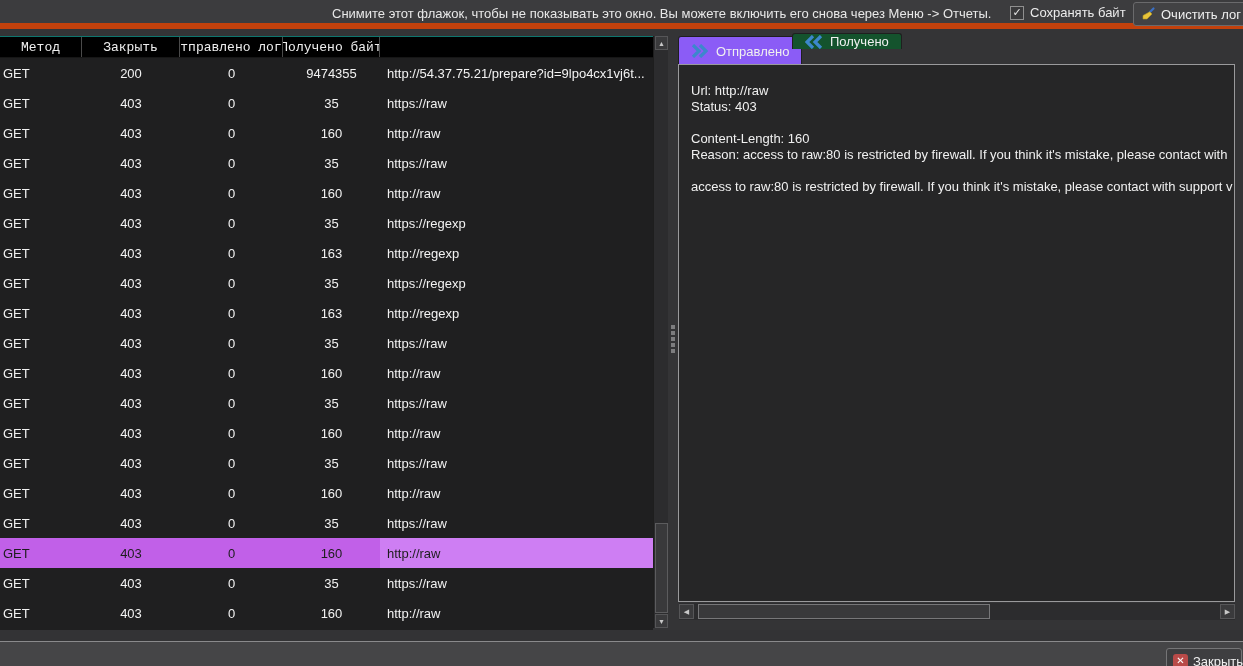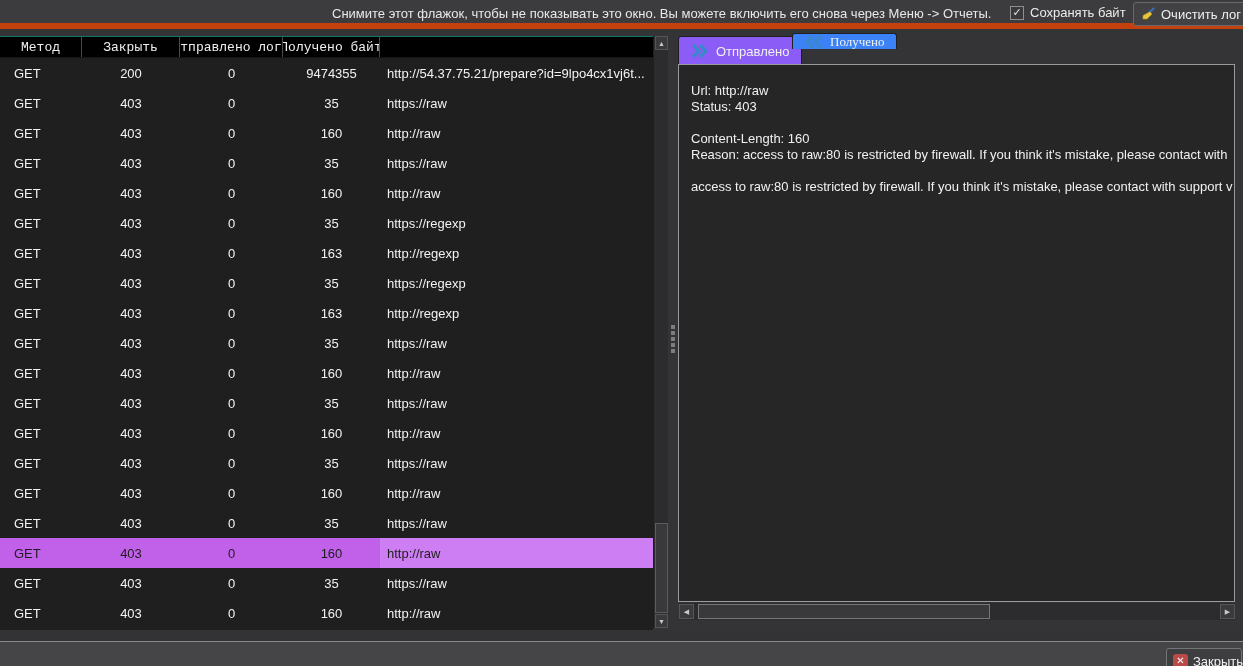--- a/index.html
+++ b/index.html
@@ -37,21 +37,21 @@
     border-top: 1px solid #0f766e; border-bottom: 1px solid #161616; font-family: Liberation Mono, monospace;
   }
   .h-cell {
     display: flex; align-items: center; justify-content: center;
     overflow: hidden; white-space: nowrap;
     border-right: 1px solid #4a4a4a; color: #efefef;
   }
   .t-body { background: #1f1f20; padding-bottom: 2px; }
   .t-row { display: flex; height: 30px; align-items: stretch; }
   .t-cell { display: flex; align-items: center; overflow: hidden; white-space: nowrap; color: #f2f2f2; }
-  .c-method { width: 82px;  padding-left: 14px; }
+  .c-method { width: 82px;  padding-left: 3px; }
   .c-status { width: 98px;  justify-content: center; }
   .c-sent   { width: 103px; justify-content: center; }
   .c-recv   { width: 97px;  justify-content: center; }
   .c-url    { flex: 1; padding-left: 7px; }
   .t-row.selected { background: #c160e8; }
   .t-row.selected .t-cell { color: #1d1d1d; }
   .t-row.selected .c-url { background: #ce7ef3; }
   
   .v-scroll {
     position: absolute; left: 653px; top: 36px; width: 15px; height: 592px;
@@ -74,21 +74,21 @@
   .grip { position: absolute; left: 3px; top: 295px; display: flex; flex-direction: column; gap: 2px; }
   .grip i { width: 4px; height: 4px; background: #7d7d7f; display: block; }
   
   .tab {
     position: absolute; display: flex; align-items: center; gap: 7px;
     padding: 0 12px; color: #f0f0f0; white-space: nowrap;
     border: 1px solid #1f1f1f; border-bottom: none;
     border-radius: 3px 3px 0 0;
   }
   .tab-sent { left: 678px; top: 36px; height: 29px; background: #8b5cf6; }
-  .tab-received { left: 792px; top: 33px; height: 16px; background: #3b82f6; font-family: Liberation Serif, serif; }
+  .tab-received { left: 792px; top: 33px; height: 16px; background: #14532d; }
   .chev { display: block; }
   
   .resp-box {
     position: absolute; left: 678px; top: 64px; width: 557px; height: 538px;
     background: #262627; border: 1px solid #9a9a9c;
     overflow: hidden;
   }
   .resp-text {
     position: absolute; left: 12px; top: 18px;
     white-space: pre; line-height: 16px; color: #f0f0f0;

